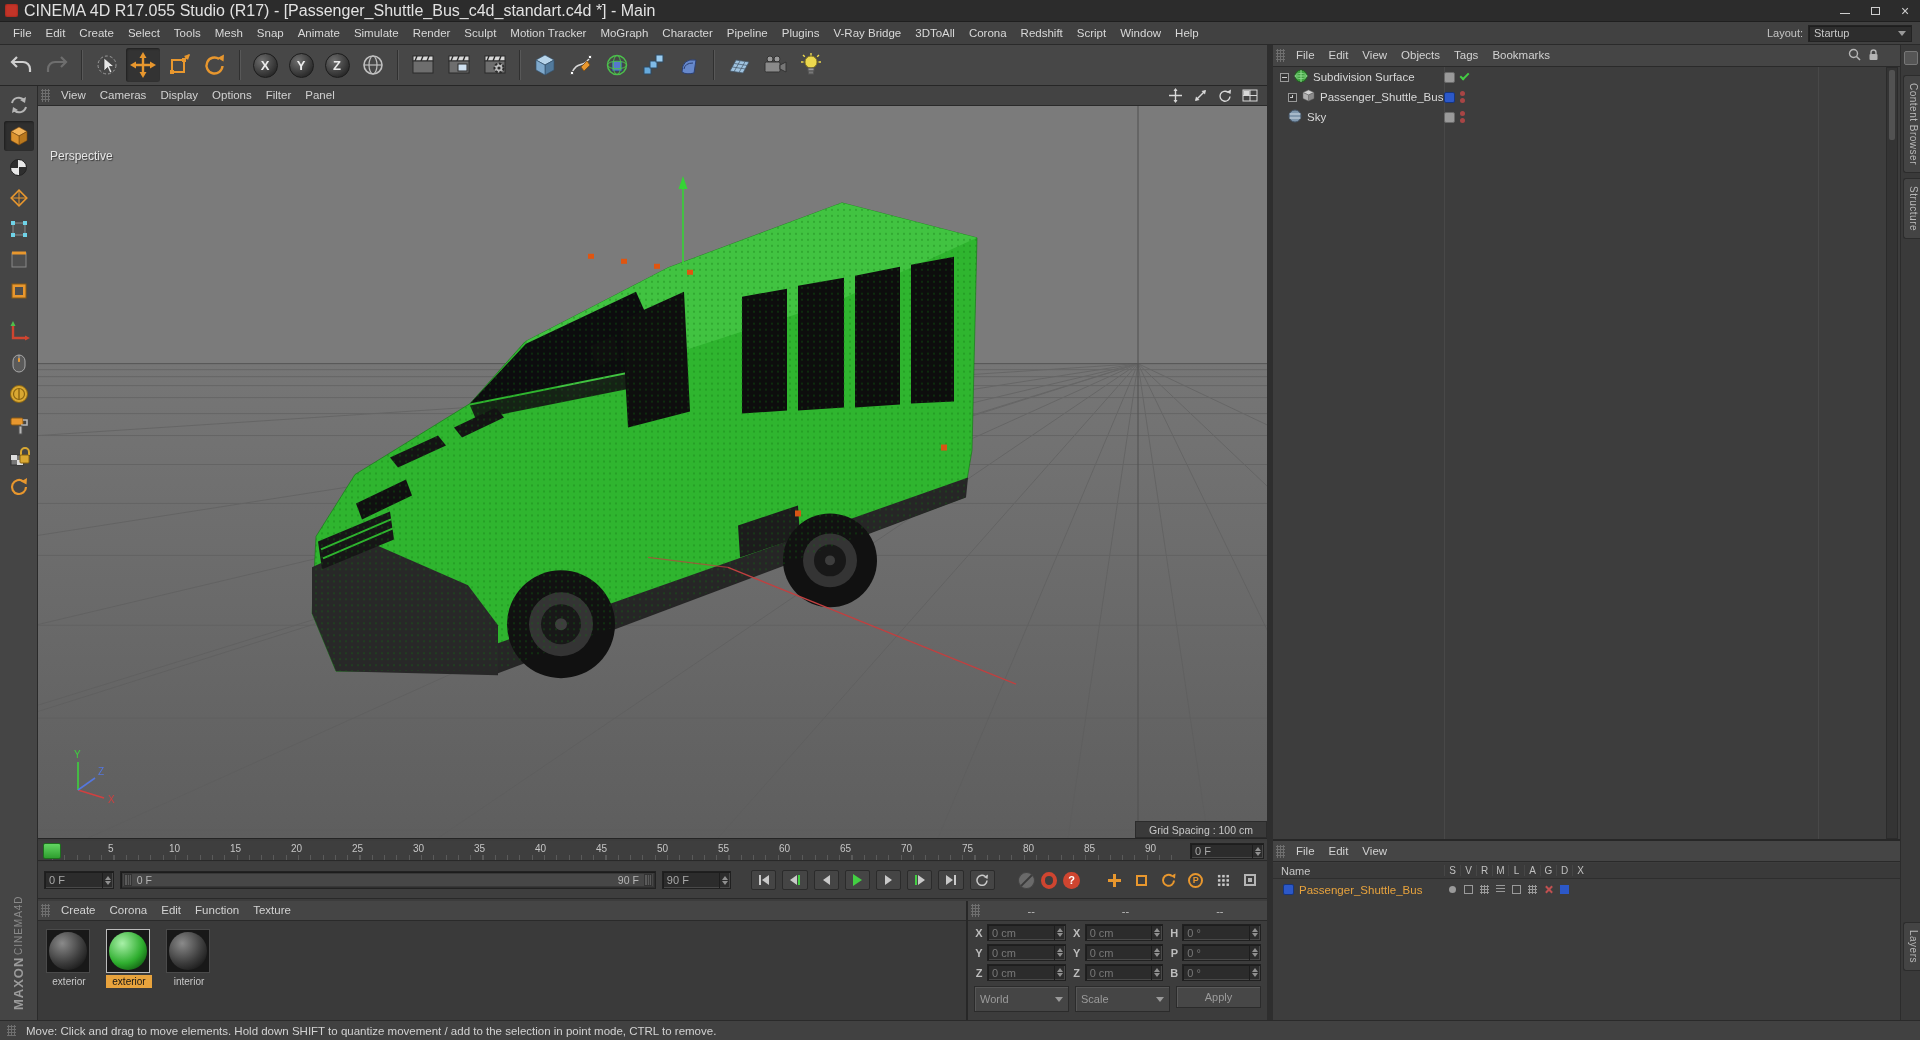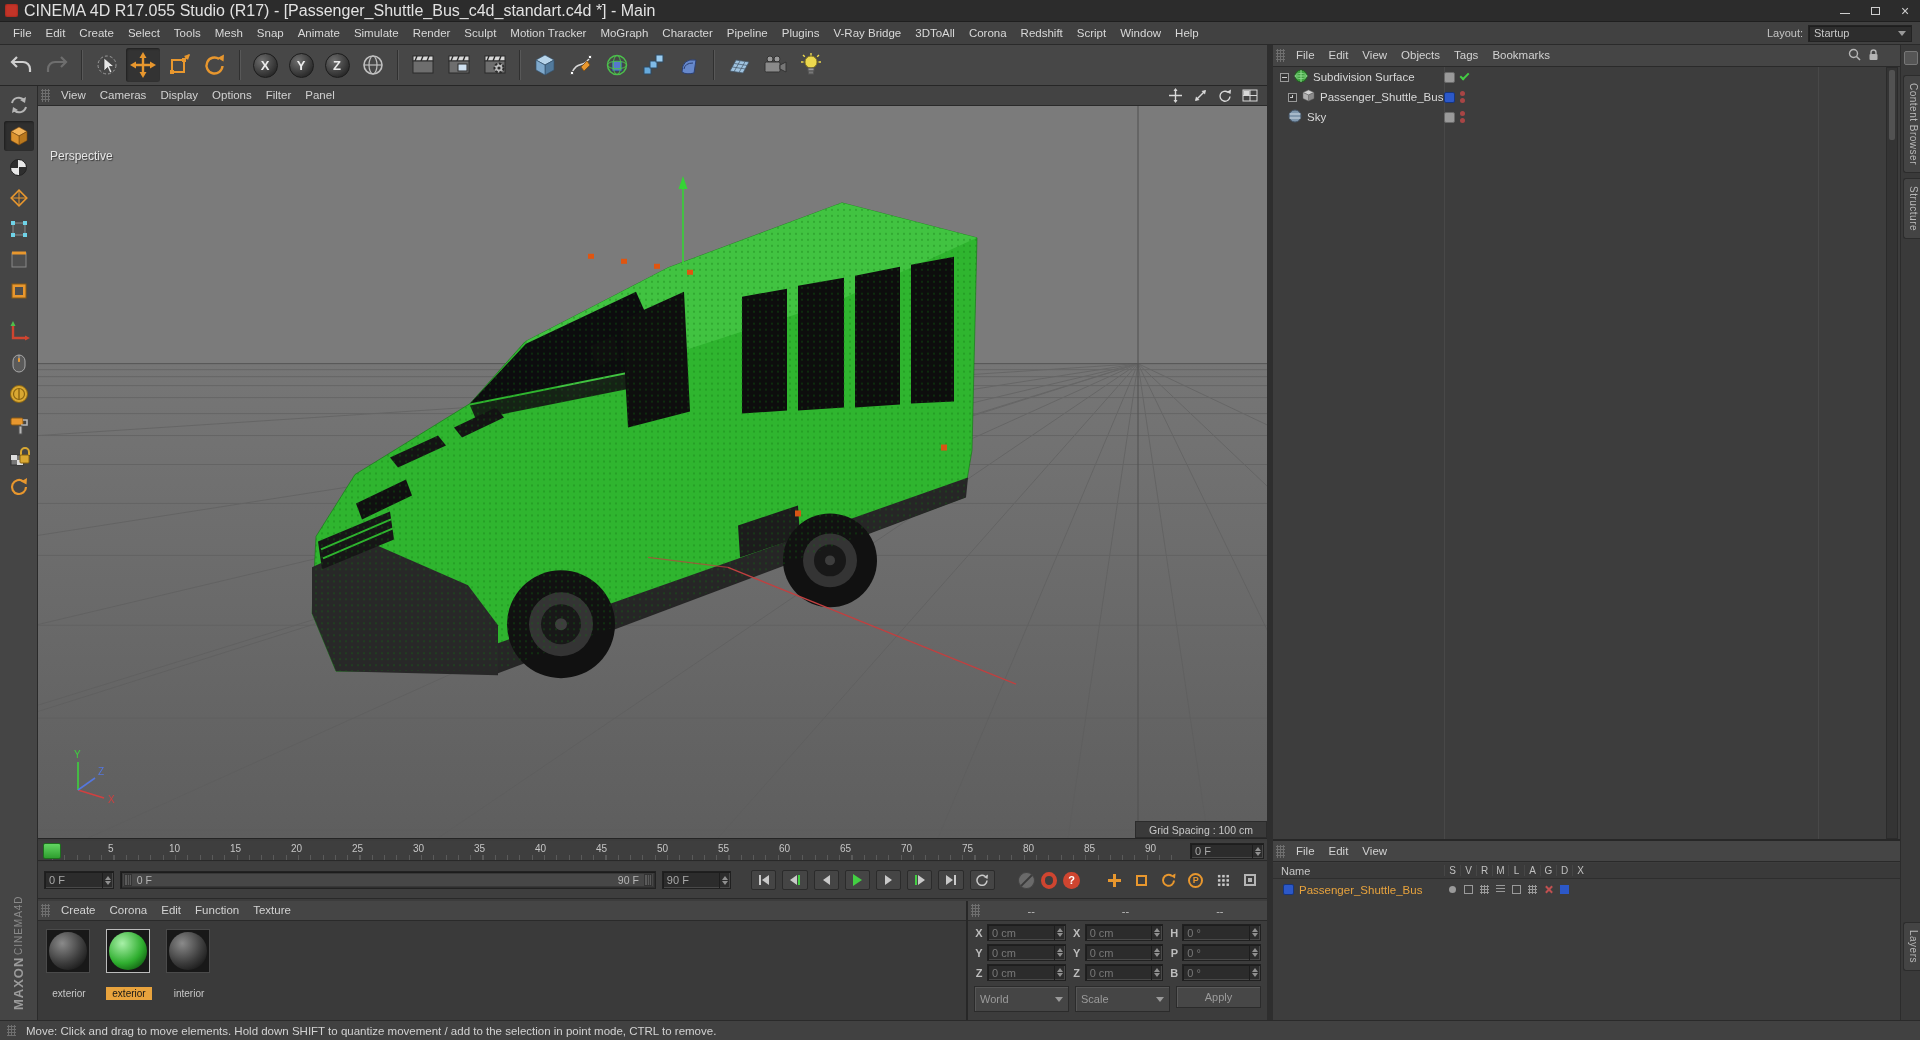--- a/index.html
+++ b/index.html
@@ -131,21 +131,21 @@
   
   #bottom { position:absolute; top:815px; left:0; width:1229px; height:119px; display:flex; }
   #materials { width:930px; height:119px; background:#3a3a3a; border-right:2px solid #272727; }
   .panel-menubar { height:20px; background:#454545; border-bottom:1px solid #2a2a2a; display:flex; align-items:center; }
   #mat-body { display:flex; gap:14px; padding:8px 0 0 8px; }
   .mat { width:46px; }
   .mat-thumb { width:44px; height:44px; background:#181818; border:1px solid #4a4a4a; display:flex; align-items:center; justify-content:center; }
   .mat-sphere { width:38px; height:38px; border-radius:50%; }
   .mat.dark .mat-sphere { background:radial-gradient(circle at 35% 30%, #8a8a8a, #3c3c3c 55%, #0a0a0a 95%); }
   .mat.green .mat-sphere { background:radial-gradient(circle at 35% 30%, #a8f0a8, #2fae2f 55%, #053f05 95%); }
-  .mat-label { margin-top:14px; font-size:10px; color:#c8c8c8; text-align:center; line-height:13px;
+  .mat-label { margin-top:2px; font-size:10px; color:#c8c8c8; text-align:center; line-height:13px;
     overflow:hidden; white-space:nowrap; }
   .mat.selected .mat-label { background:#e8a33d; color:#141414; }
   .mat.selected .mat-thumb { border-color:#bbbbbb; }
 
   #coords { flex:1; height:119px; background:#3c3c3c; }
   .coord-head { display:flex; align-items:center; height:20px; background:#454545; border-bottom:1px solid #2a2a2a; }
   .coord-head span { flex:1; text-align:center; color:#bdbdbd; font-size:11px; }
   .coord-grid { padding:3px 6px 0 6px; }
   .coord-row { display:flex; gap:6px; margin-bottom:3px; }
   .ccell { flex:1; display:flex; align-items:center; gap:3px; }

